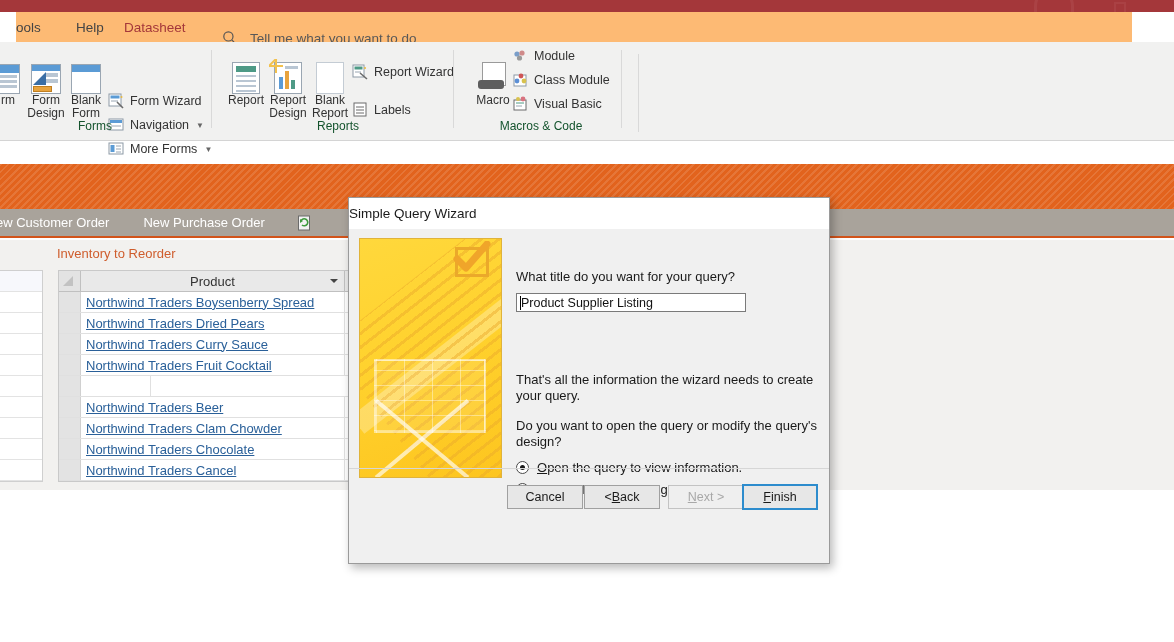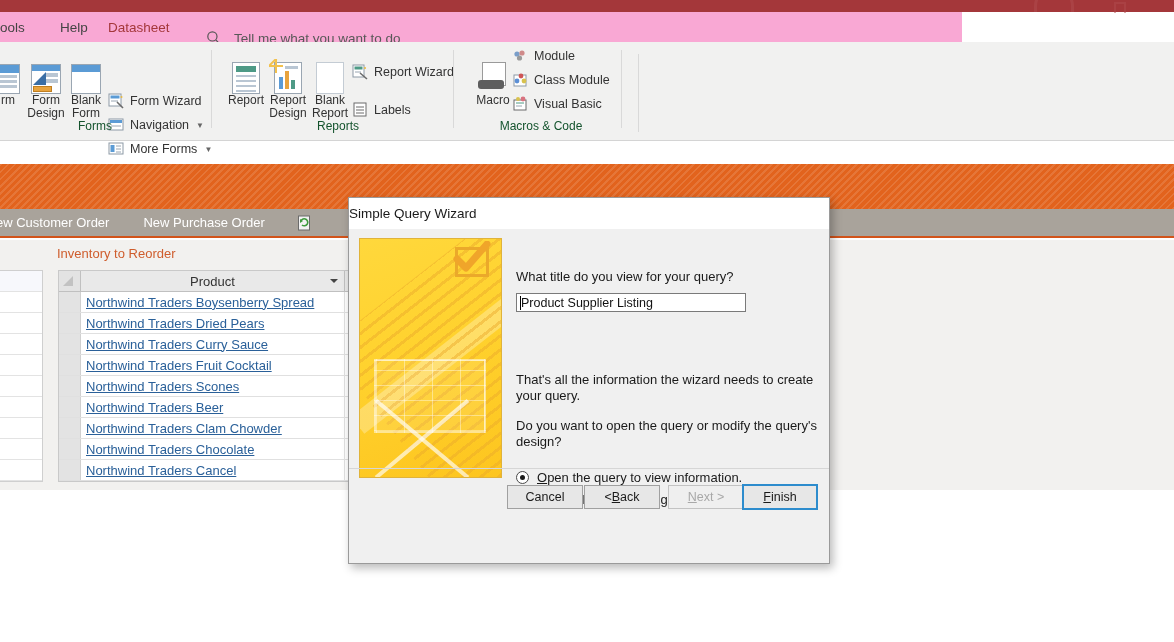--- a/index.html
+++ b/index.html
@@ -28,22 +28,22 @@
   }
   .titlebar-glyph2 {
     position: absolute; right: 48px; top: 2px;
     width: 12px; height: 11px;
     border: 2px solid #b04b4e; border-bottom: none;
     opacity: .5;
   }
 
   
   .tabstrip {
-    position: absolute; top: 12px; left: 0; width: 962px; height: 30px;
-    background: #f9a8d4;
+    position: absolute; top: 12px; left: 16px; width: 1116px; height: 30px;
+    background: #fdba74;
   }
   .tab {
     position: absolute; top: 6px;
     font-size: 13.5px; color: #444; white-space: nowrap;
     padding: 2px 4px; cursor: default;
   }
   .tab.active { color: #a4373a; }
 
   .tellme {
     position: absolute; top: 18px; left: 206px;
@@ -223,21 +223,21 @@
     border: 1px solid #7a7a7a; background: #fff;
     display: flex; align-items: center; padding-left: 4px;
     font-size: 12.5px; color: #111; position: relative;
   }
   .q-input .caretbar {
     position: absolute; left: 3px; top: 2px; width: 1px; height: 14px; background: #000;
   }
   .p1 { margin-top: 60px; font-size: 13px; color: #1a1a1a; line-height: 16px; width: 300px; }
   .p2 { margin-top: 14px; font-size: 13px; color: #1a1a1a; line-height: 16px; width: 310px; }
 
-  .radios { margin-top: 16px; text-align: right; }
+  .radios { margin-top: 6px; text-align: right; }
   .radio-row { display: flex; align-items: center; gap: 8px; height: 22px; cursor: pointer; }
   .radio {
     width: 13px; height: 13px; border-radius: 50%;
     border: 1px solid #4a4a4a; background: #fff;
     position: relative; flex: 0 0 13px;
   }
   .radio.on::after {
     content: ''; position: absolute; left: 3px; top: 3px;
     width: 5px; height: 5px; border-radius: 50%; background: #1a1a1a;
   }
@@ -561,23 +561,20 @@
       </div>
       <div class="grow">
         <div class="sel"></div>
         <div class="pcell">
             <span class="plink">Northwind Traders Fruit Cocktail</span>
           </div>
         <div class="qcell"></div>
       </div>
       <div class="grow">
         <div class="sel"></div>
-        <div class="pcell">
-            <span class="plink">Northwind Traders Scones</span>
-          </div>
         <div class="qcell"></div>
       </div>
       <div class="grow">
         <div class="sel"></div>
         <div class="pcell">
             <span class="plink">Northwind Traders Beer</span>
           </div>
         <div class="qcell"></div>
       </div>
       <div class="grow">
@@ -622,21 +619,21 @@
         <div class="tbl"></div>
         <div class="xline1"></div>
         <div class="xline2"></div>
         <div class="check-box"></div>
         <svg class="check-mark" viewBox="0 0 40 34">
           <path d="M6 18 L15 27 L36 3" fill="none" stroke="#f0a52a" stroke-width="7" stroke-linecap="round" stroke-linejoin="round"></path>
         </svg>
       </div>
 
       <div class="wiz-right">
-        <div class="q-label">What title do you view for your query?</div>
+        <div class="q-label">What title do you want for your query?</div>
         <div class="q-input">
           <span class="caretbar"></span>
           <span>Product Supplier Listing</span>
         </div>
 
         <div class="p1">That's all the information the wizard needs to create your query.</div>
         <div class="p2">Do you want to open the query or modify the query's design?</div>
 
         <div class="radios">
           <div class="radio-row">

